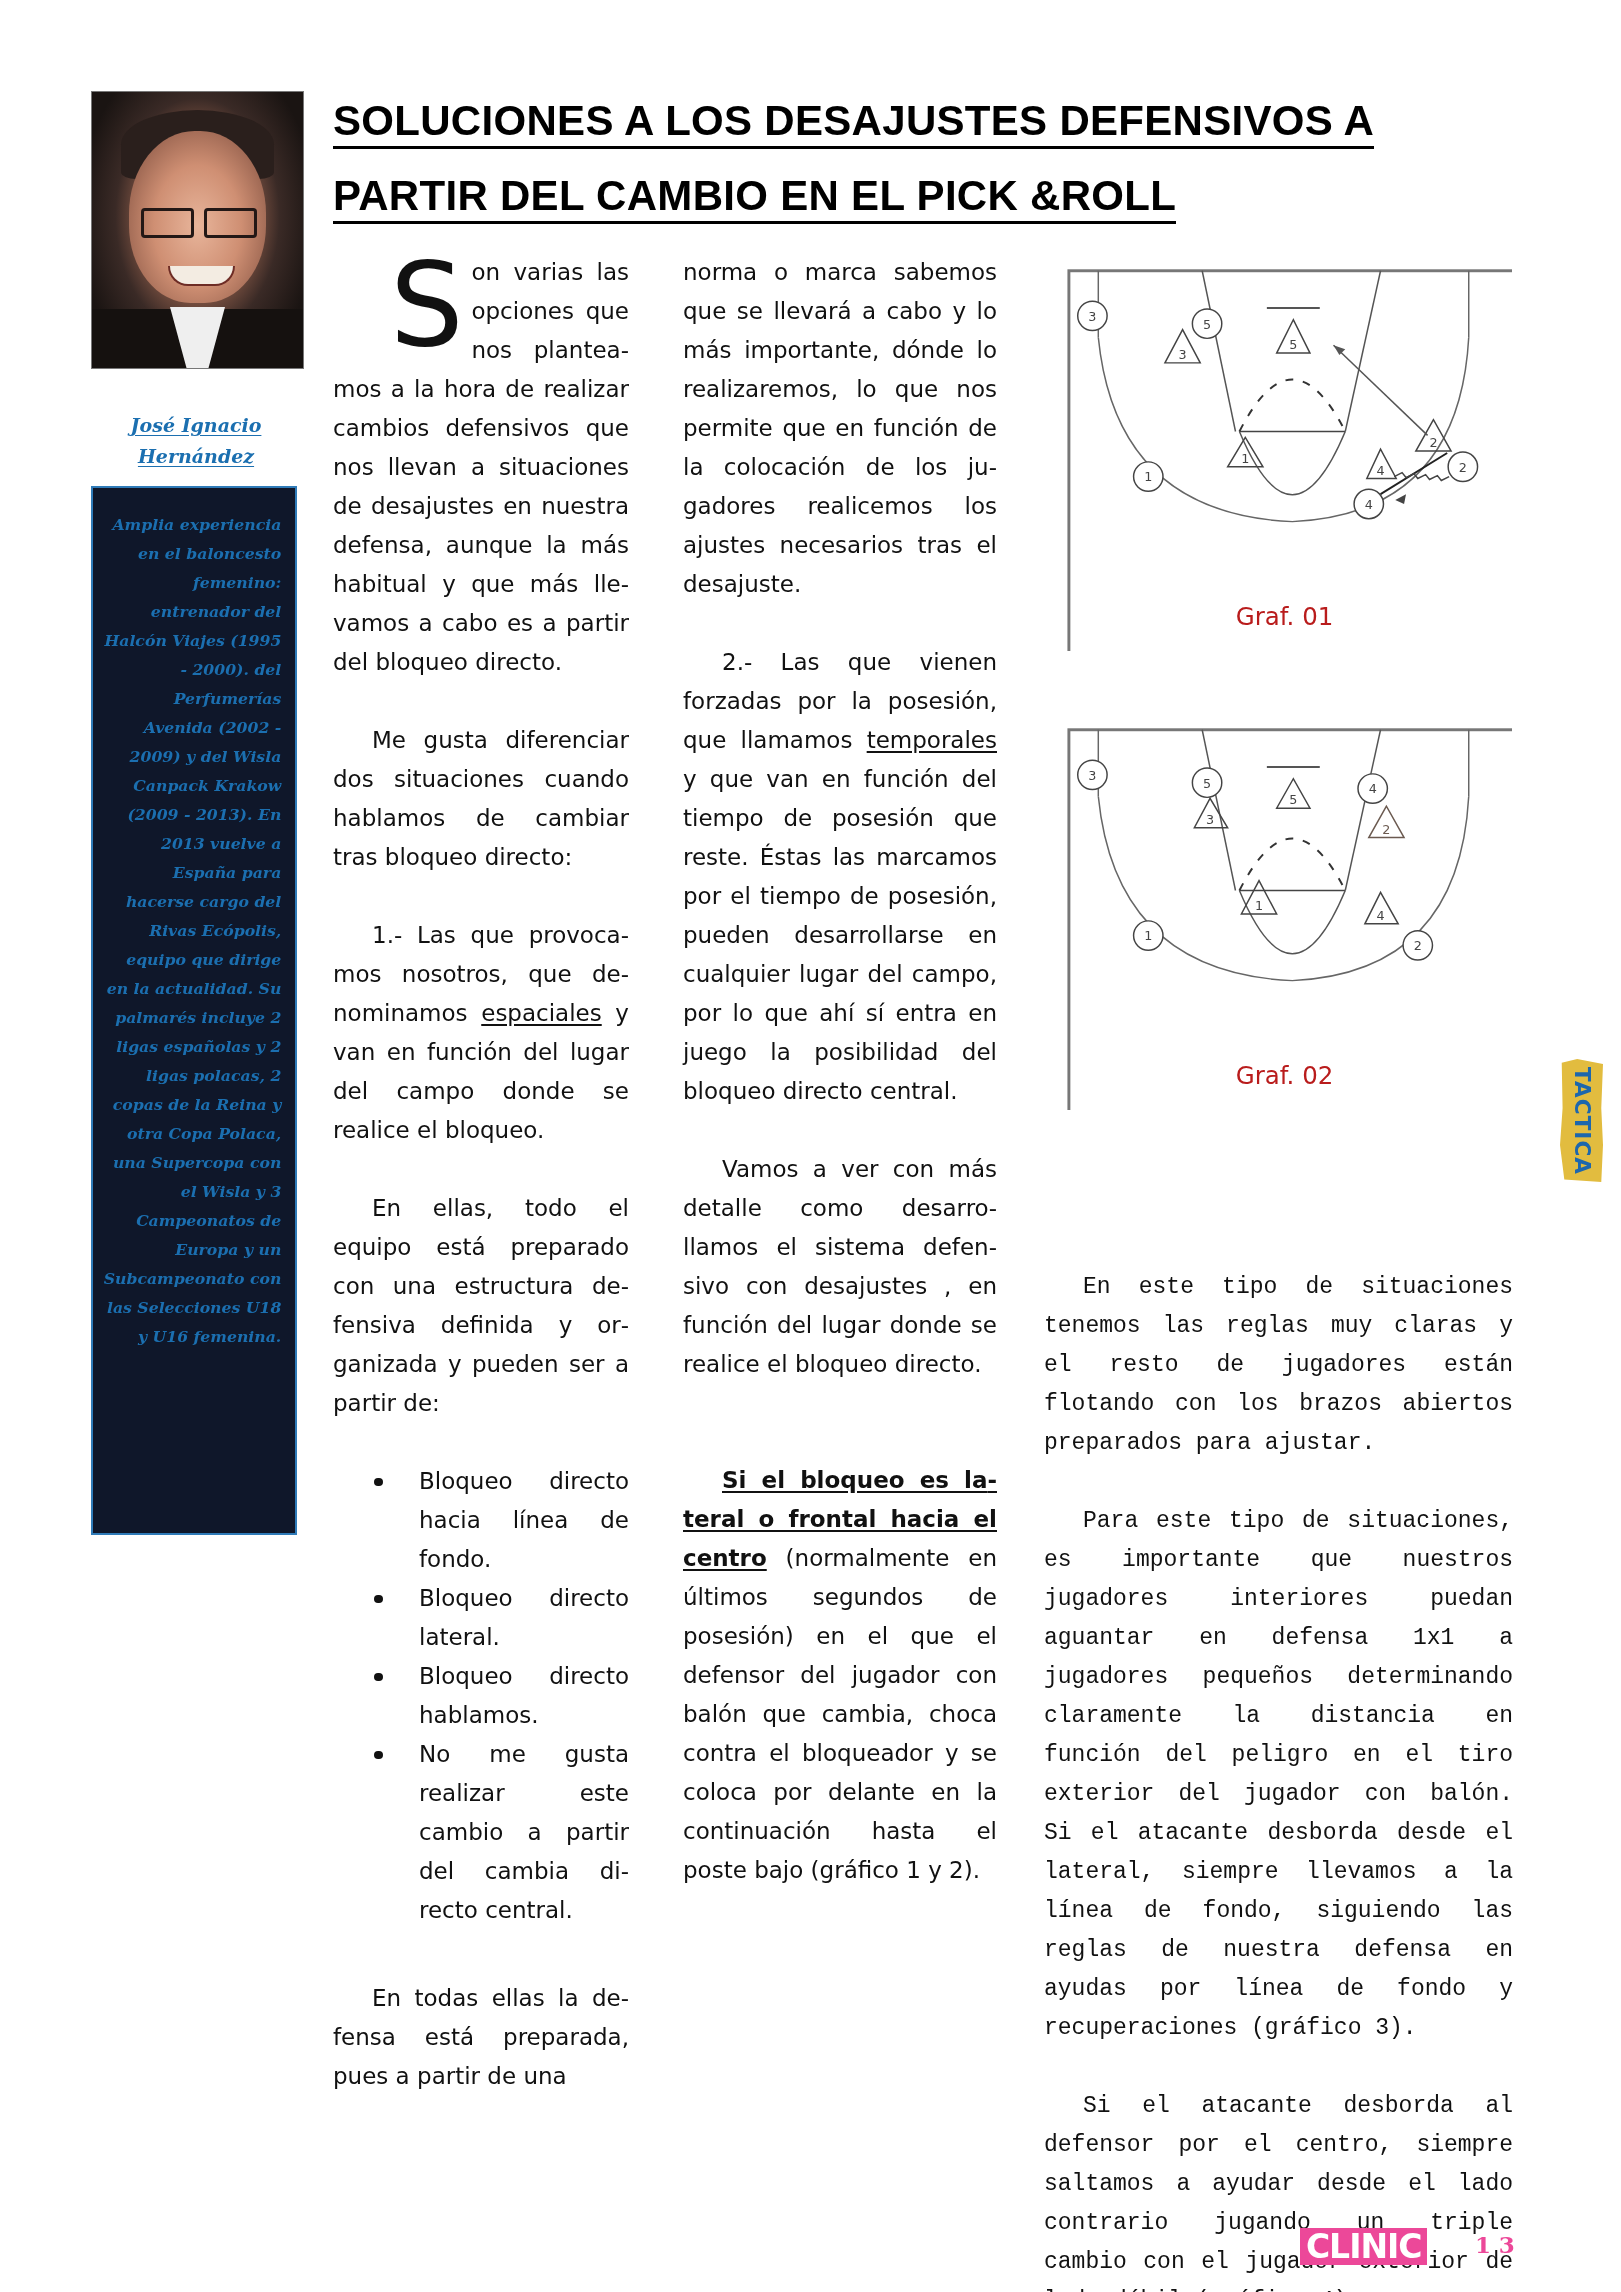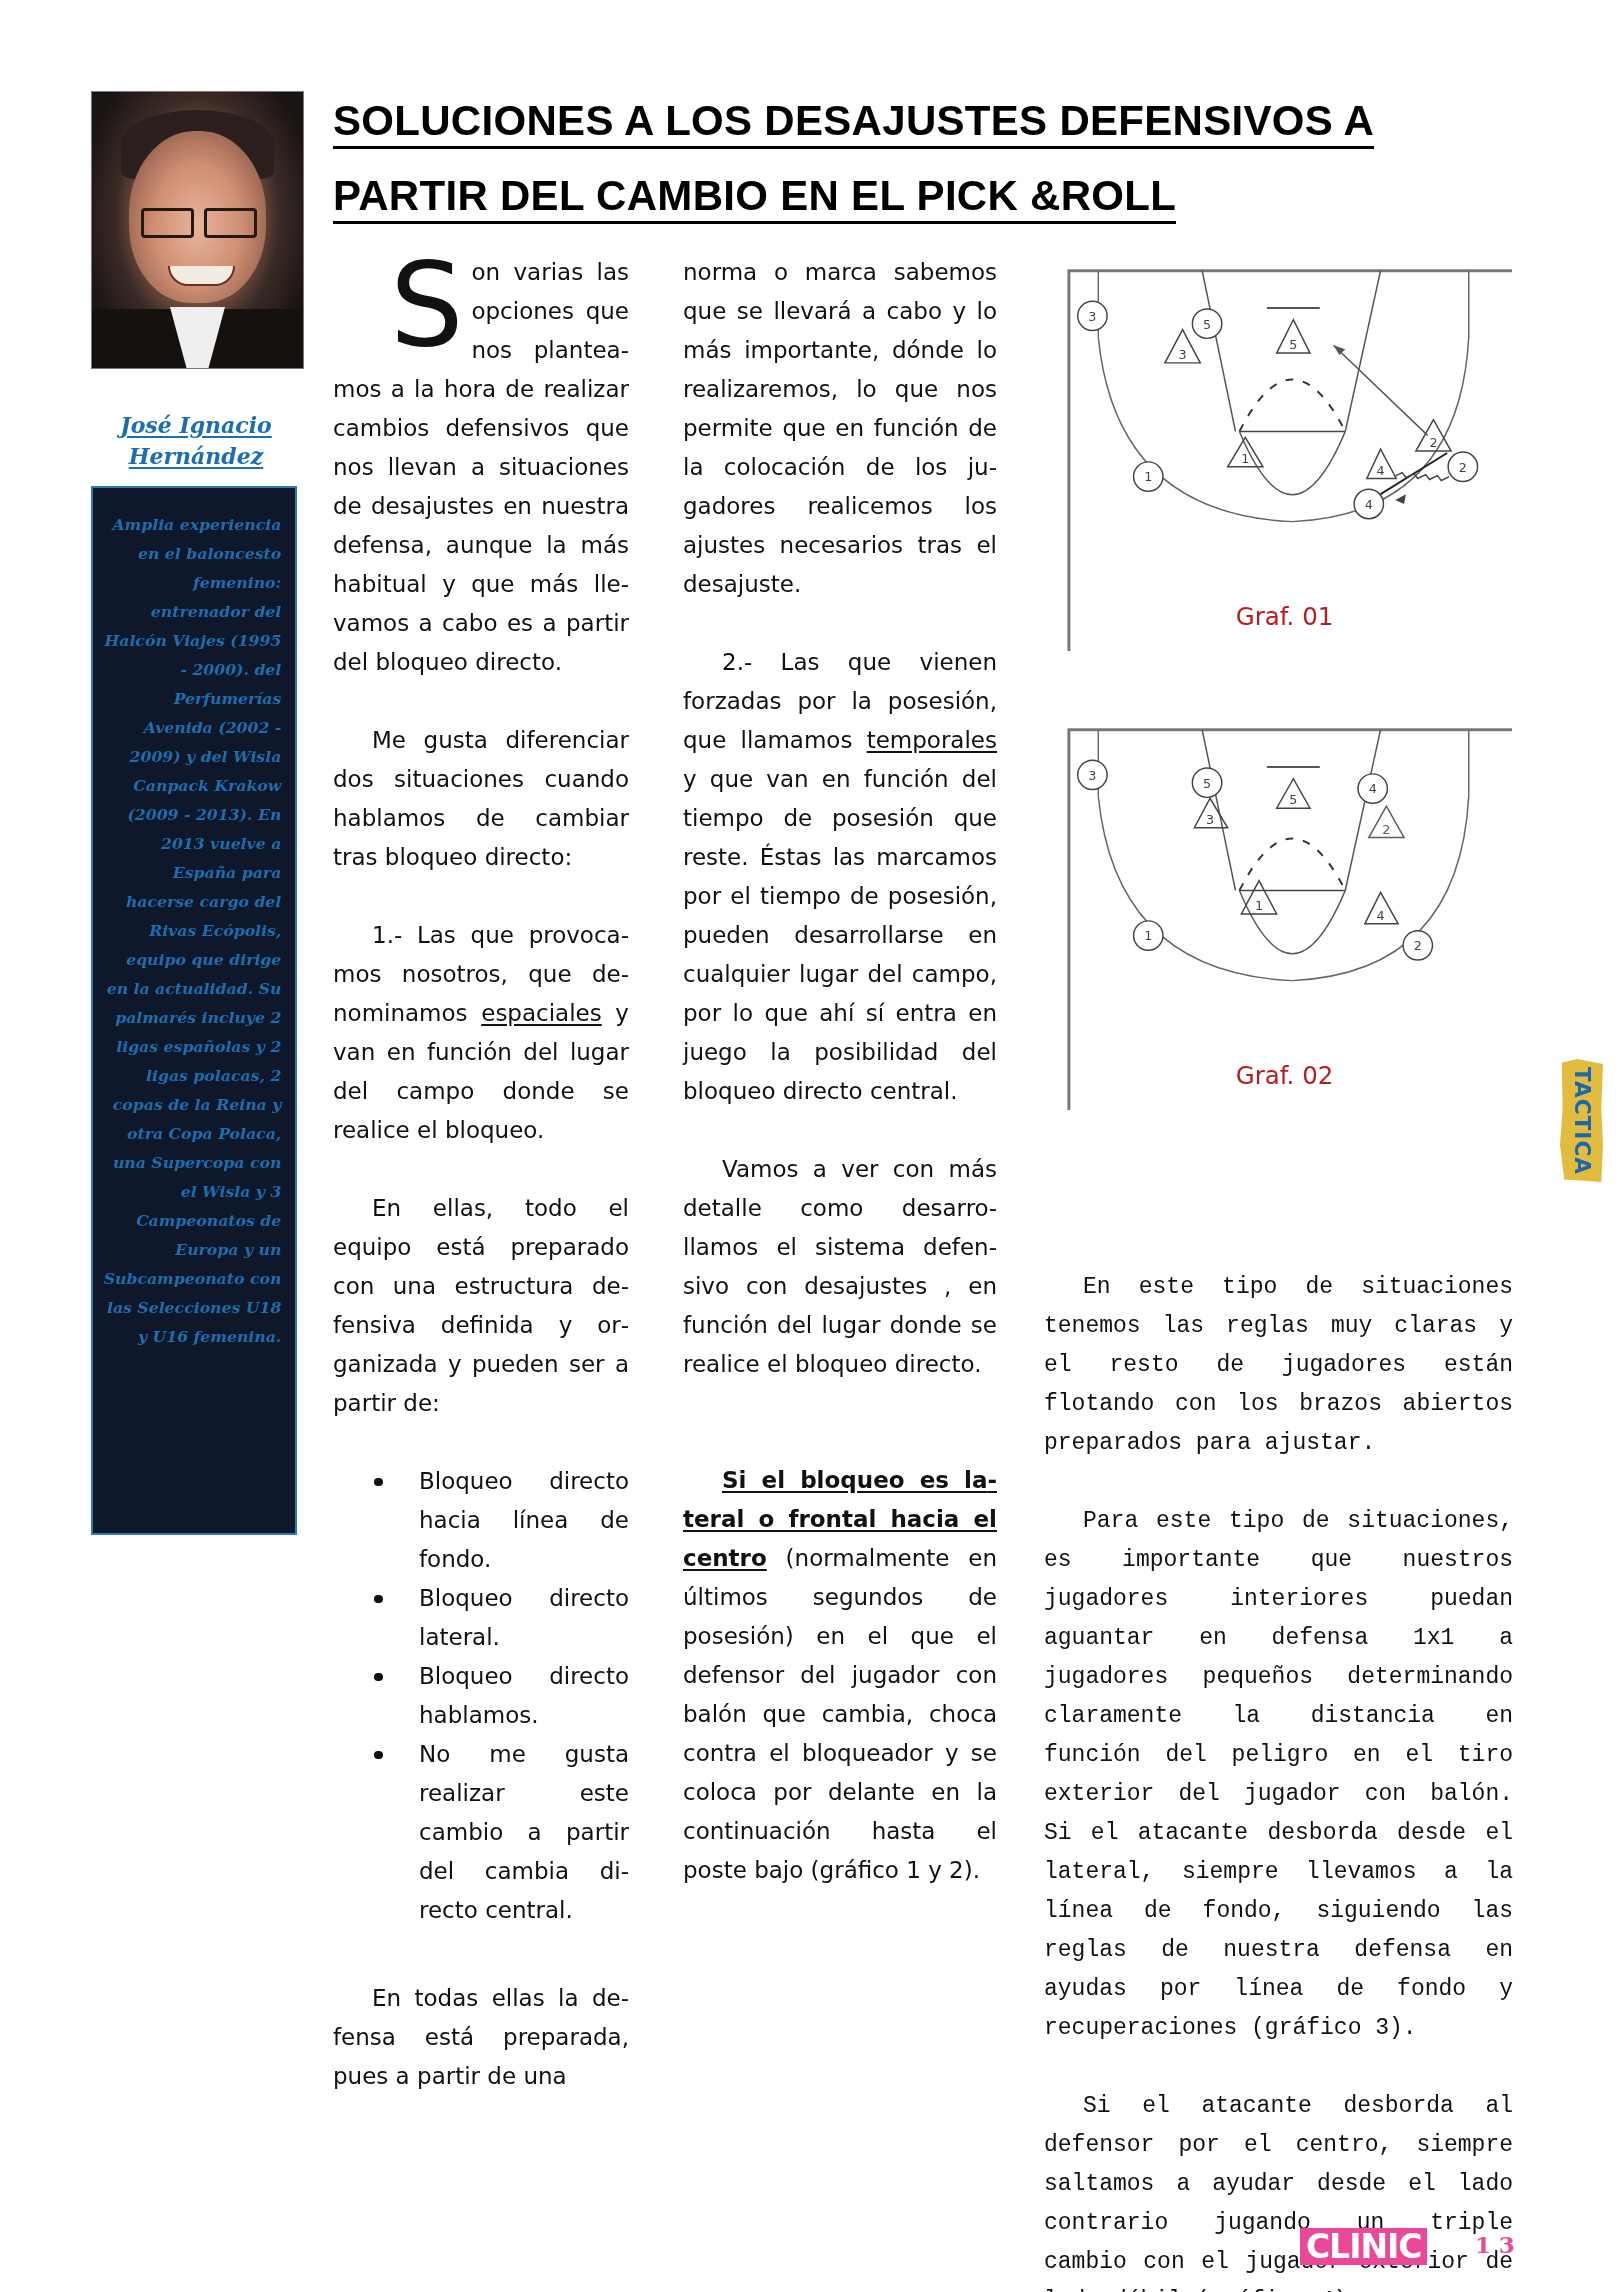--- a/index.html
+++ b/index.html
@@ -10,21 +10,21 @@
   .photo .face { position: absolute; left: 37px; top: 39px; width: 137px; height: 172px; border-radius: 48% 48% 45% 45%; background: radial-gradient(ellipse at 50% 55%, #e8b59b 0%, #cf8f73 45%, #8d5a48 85%); }
   .photo .hair { position: absolute; left: 29px; top: 17.6px; width: 153px; height: 69px; border-radius: 50% 50% 10% 10%; background: #2a1f1c; }
   .photo .glasses { position: absolute; left: 49px; top: 116px; width: 116px; height: 27.4px; }
   .photo .glasses span { position: absolute; top: 0; width: 47px; height: 23.5px; border: 3.9px solid #231816; border-radius: 3.9px; }
   .photo .glasses span:first-child { left: 0; }
   .photo .glasses span:last-child { right: 0; }
   .photo .smile { position: absolute; left: 76px; top: 174px; width: 63px; height: 17.6px; background: #f3ece2; border-radius: 0 0 29px 29px; border: 2.9px solid #6d2c25; border-top: none; }
   .photo .suit { position: absolute; left: 0; bottom: 0; width: 211px; height: 59px; background: #15110f; }
   .photo .shirt { position: absolute; left: 78px; bottom: 0; width: 55px; height: 61px; background: #efefef; clip-path: polygon(0 0, 100% 0, 70% 100%, 30% 100%); }
 
-  .author { position: absolute; left: 98px; top: 410px; width: 196px; text-align: center; font-family: "DejaVu Serif", serif; font-style: italic; font-weight: bold; font-size: 22px; line-height: 31px; color: #1b6fb0; }
+  .author { position: absolute; left: 98px; top: 410px; width: 196px; text-align: center; font-family: "DejaVu Serif", serif; font-style: italic; font-weight: bold; font-size: 19px; line-height: 31px; color: #1b6fb0; }
   .author span { text-decoration: underline; text-underline-offset: 2.9px; display: block; }
 
   .bio { position: absolute; left: 91px; top: 486px; width: 206px; height: 1049px; background: #0f172a; border: 2.9px solid #2f7bb8; box-sizing: border-box; padding: 21.6px 13.7px 0 9.8px; }
   .bio p { margin: 0; text-align: right; font-family: "DejaVu Serif", serif; font-style: italic; font-weight: bold; font-size: 15.7px; line-height: 29px; color: #1b6fb0; }
 
   
   .title { position: absolute; left: 333px; top: 88px; width: 1157px; font-family: "Liberation Sans", sans-serif; font-weight: bold; font-size: 42px; line-height: 65px; letter-spacing: 0.3px; color: #000; }
   .title div { display: inline-block; border-bottom: 3.9px solid #000; line-height: 51px; margin-bottom: 13.7px; }
 
   

